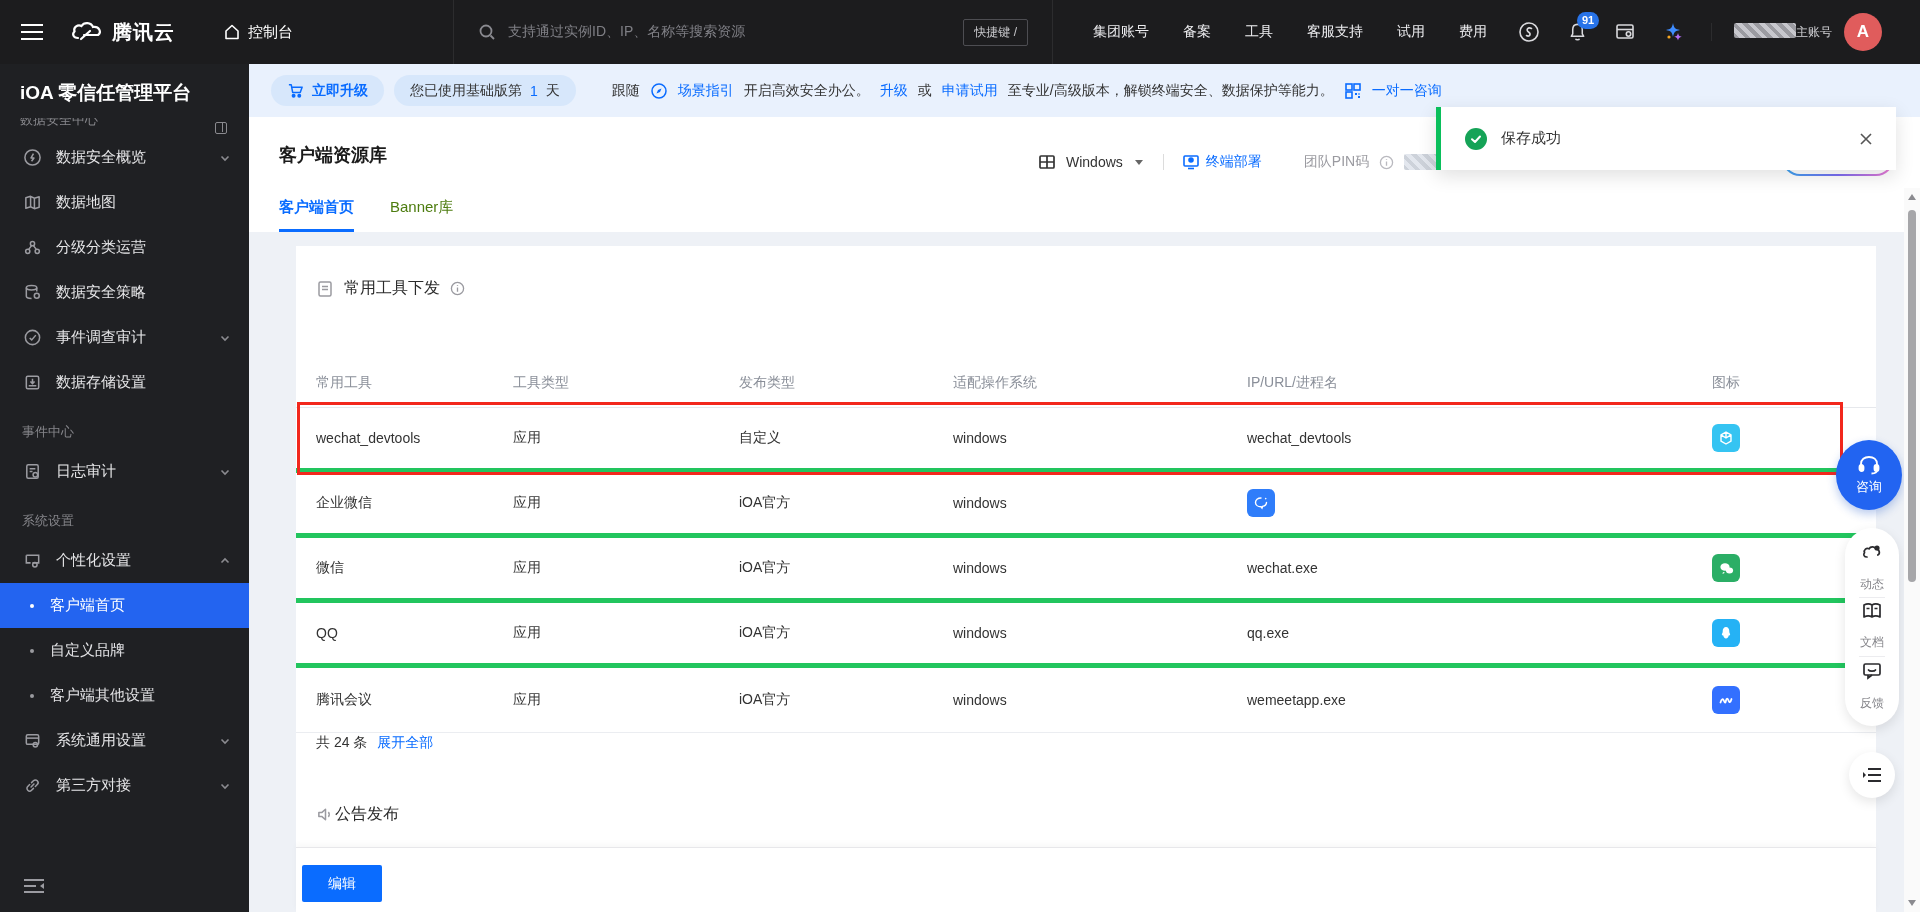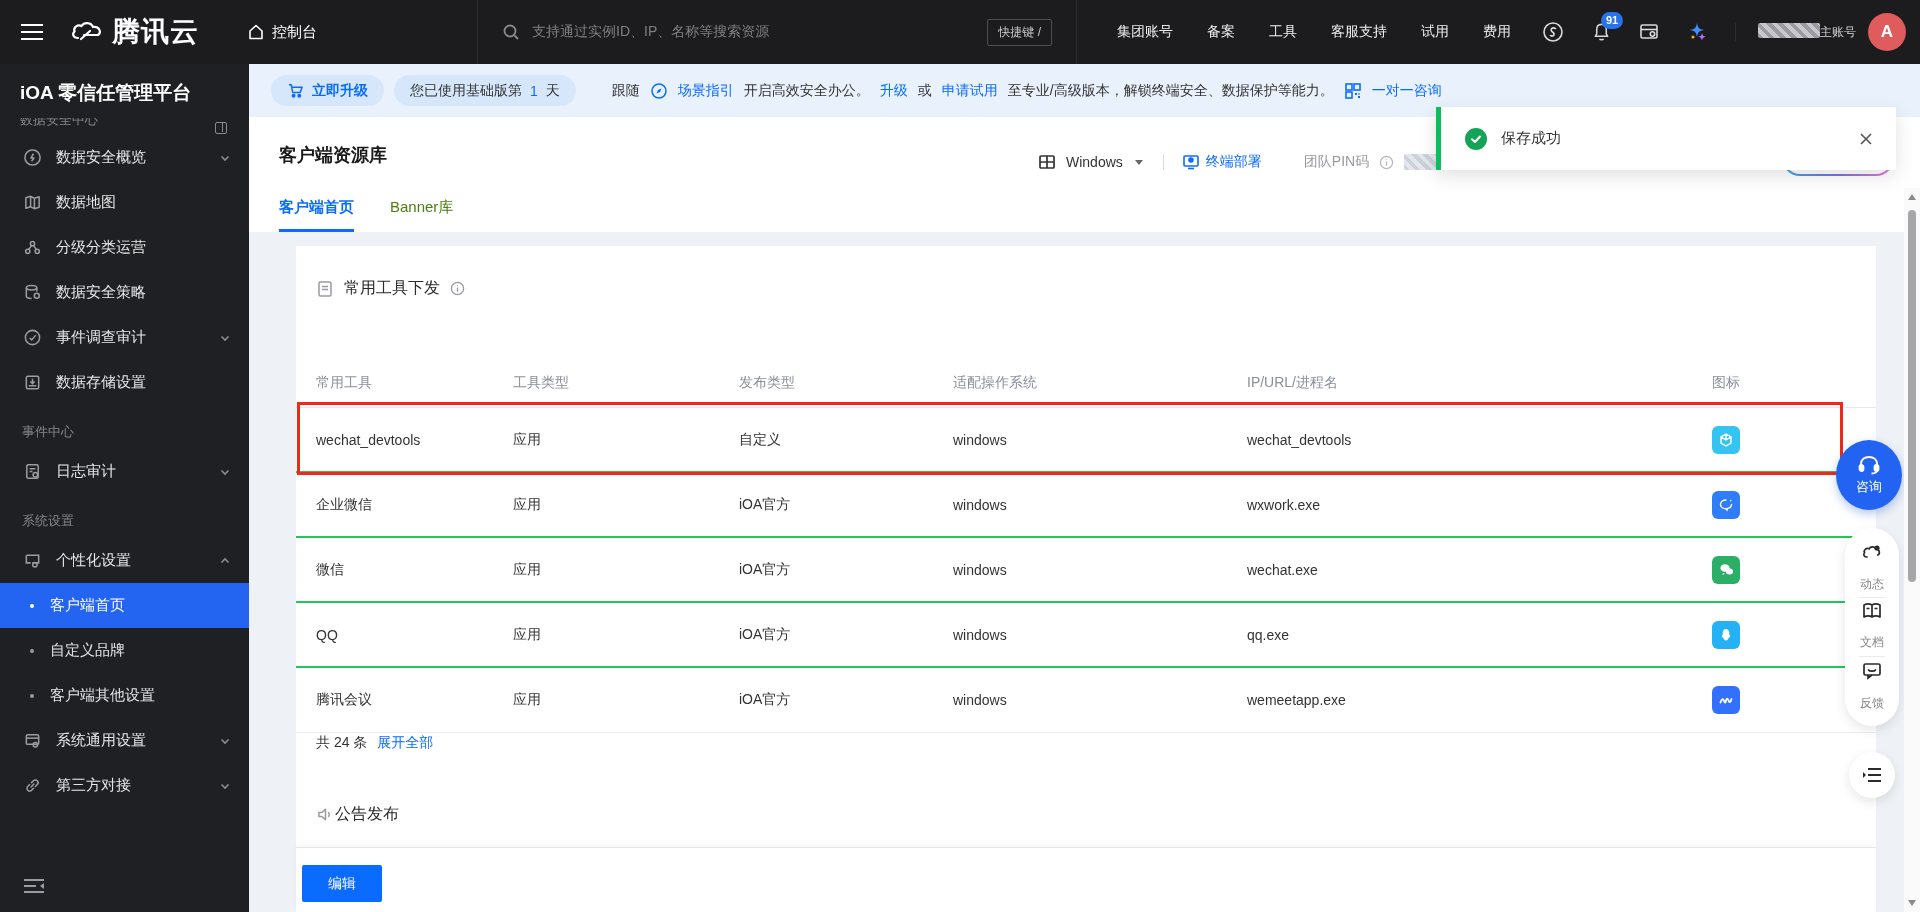--- a/index.html
+++ b/index.html
@@ -5,21 +5,21 @@
   * { margin:0; padding:0; box-sizing:border-box; }
   html,body { width:1920px; height:912px; font-family:"Liberation Sans","DejaVu Sans",sans-serif; background:#eef1f6; overflow:hidden; }
   #stage { position:relative; width:1920px; height:912px; overflow:hidden; }
 
   
   .topnav { position:absolute; left:0; top:0; width:1920px; height:64px; background:#1c1c1e; display:flex; align-items:center; color:#fff; z-index:30; }
   .topnav .hamburger { width:64px; height:64px; display:flex; align-items:center; justify-content:center; cursor:pointer; }
   .hamburger span { display:block; width:22px; height:2px; background:#fff; position:relative; }
   .hamburger span::before, .hamburger span::after { content:""; position:absolute; left:0; width:22px; height:2px; background:#fff; }
   .hamburger span::before { top:-7px; } .hamburger span::after { top:7px; }
-  .brand { display:flex; align-items:center; gap:8px; margin-left:6px; font-size:28px; font-weight:700; letter-spacing:1px; }
+  .brand { display:flex; align-items:center; gap:8px; margin-left:6px; font-size:20px; font-weight:700; letter-spacing:1px; }
   .console-link { display:flex; align-items:center; gap:7px; margin-left:48px; font-size:15px; color:#fff; }
   .search-zone { height:64px; flex:0 0 600px; margin-left:160px; border-left:1px solid #2c2c2e; border-right:1px solid #2c2c2e; display:flex; align-items:center; padding:0 24px; gap:12px; }
   .search-zone .ph { color:#7f7f85; font-size:14px; flex:1; }
   .kbd { border:1px solid #4d4d52; color:#c9c9cd; font-size:12px; padding:4px 10px; border-radius:2px; white-space:nowrap; }
   .nav-links { display:flex; align-items:center; gap:34px; margin-left:40px; font-size:14px; color:#ededf0; }
   .nav-links span { cursor:pointer; white-space:nowrap; }
   .nav-icons { display:flex; align-items:center; gap:24px; margin-left:30px; }
   .iconbtn { position:relative; width:24px; height:24px; display:flex; align-items:center; justify-content:center; cursor:pointer; }
   .badge { position:absolute; top:-8px; left:12px; background:#2873e8; color:#fff; border-radius:9px; font-size:11px; line-height:17px; padding:0 5px; font-weight:700; }
   .acct { display:flex; flex-direction:row; align-items:center; margin-left:26px; padding-left:22px; border-left:1px solid #2c2c2e; cursor:pointer; }
@@ -61,21 +61,21 @@
   .gray { color:#9a9aa0; }
   .pinblur { width:58px; height:16px; background:repeating-linear-gradient(45deg,#cdd2da 0 4px,#e3e7ee 4px 8px); border-radius:2px; }
   .tabs { position:absolute; left:30px; bottom:0; display:flex; gap:36px; font-size:15px; }
   .tab { padding-bottom:12px; cursor:pointer; color:#4d7c0f; }
   .tab.active { color:#0a6cff; font-weight:700; border-bottom:3px solid #0a6cff; }
 
   
   .card { position:absolute; left:296px; top:246px; width:1580px; height:601px; background:#fff; z-index:3; }
   .sec-title { position:absolute; left:20px; top:32px; display:flex; align-items:center; gap:10px; font-size:16px; color:#2b2b2b; }
   .table { position:absolute; left:0px; top:112px; width:1580px; }
-  .trow { display:flex; align-items:center; height:65px; border-bottom:2px solid #22c55e; font-size:14px; color:#333; }
+  .trow { display:flex; align-items:center; height:65px; border-bottom:5px solid #22c55e; font-size:14px; color:#333; }
   .trow.head { height:50px; color:#8a8f99; border-bottom:1px solid #e6e8ec; }
   .c1{ width:217px; padding-left:20px;} .c2{width:226px;} .c3{width:214px;} .c4{width:294px;} .c5{width:465px;} .c6{flex:1;}
   .appicon { width:28px; height:28px; border-radius:6px; display:flex; align-items:center; justify-content:center; }
   .totals { position:absolute; left:20px; top:488px; font-size:14px; color:#333; display:flex; gap:10px; }
   .ann-title { position:absolute; left:20px; top:558px; display:flex; align-items:center; font-size:16px; color:#2b2b2b; }
   .redbox { position:absolute; left:1px; top:156px; width:1546px; height:73px; border:3px solid #f2271c; z-index:6; pointer-events:none; }
 
   
   .footerbar { position:absolute; left:296px; top:847px; width:1580px; height:65px; background:#fff; border-top:1px solid #e7e7ea; box-shadow:0 -3px 6px rgba(0,0,0,0.03); z-index:4; }
   .editbtn { position:absolute; left:6px; top:17px; width:80px; height:37px; background:#0a6cff; color:#fff; font-size:14px; border:none; border-radius:2px; cursor:pointer; }
@@ -465,21 +465,20 @@
                 <path d="M8 2 L13 4.8 V11.2 L8 14 L3 11.2 V4.8 Z M8 2 V8 M3 4.8 L8 8 L13 4.8" stroke-linejoin="round"></path>
               </svg>
             </span>
         </div>
       </div>
       <div class="trow">
         <div class="c1">企业微信</div>
         <div class="c2">应用</div>
         <div class="c3">iOA官方</div>
         <div class="c4">windows</div>
-        <div class="c5">wxwork.exe</div>
         <div class="c6">
             <span class="appicon" style="background:#2f7dfa">
           <svg width="16" height="16" viewBox="0 0 16 16" fill="none" stroke="#fff" stroke-width="1.4">
                 <path d="M8 3 C4.7 3 2.5 5 2.5 7.4 C2.5 9.8 4.7 11.7 8 11.7 L9 13 L9.6 11.4 C11.9 10.8 13.5 9.2 13.5 7.4" stroke-linecap="round"></path>
                 <path d="M12.2 3.2 L13.2 4.2 M13.2 3.2 L12.2 4.2" stroke-width="1.2"></path>
               </svg>
             </span>
         </div>
       </div>
       <div class="trow">

